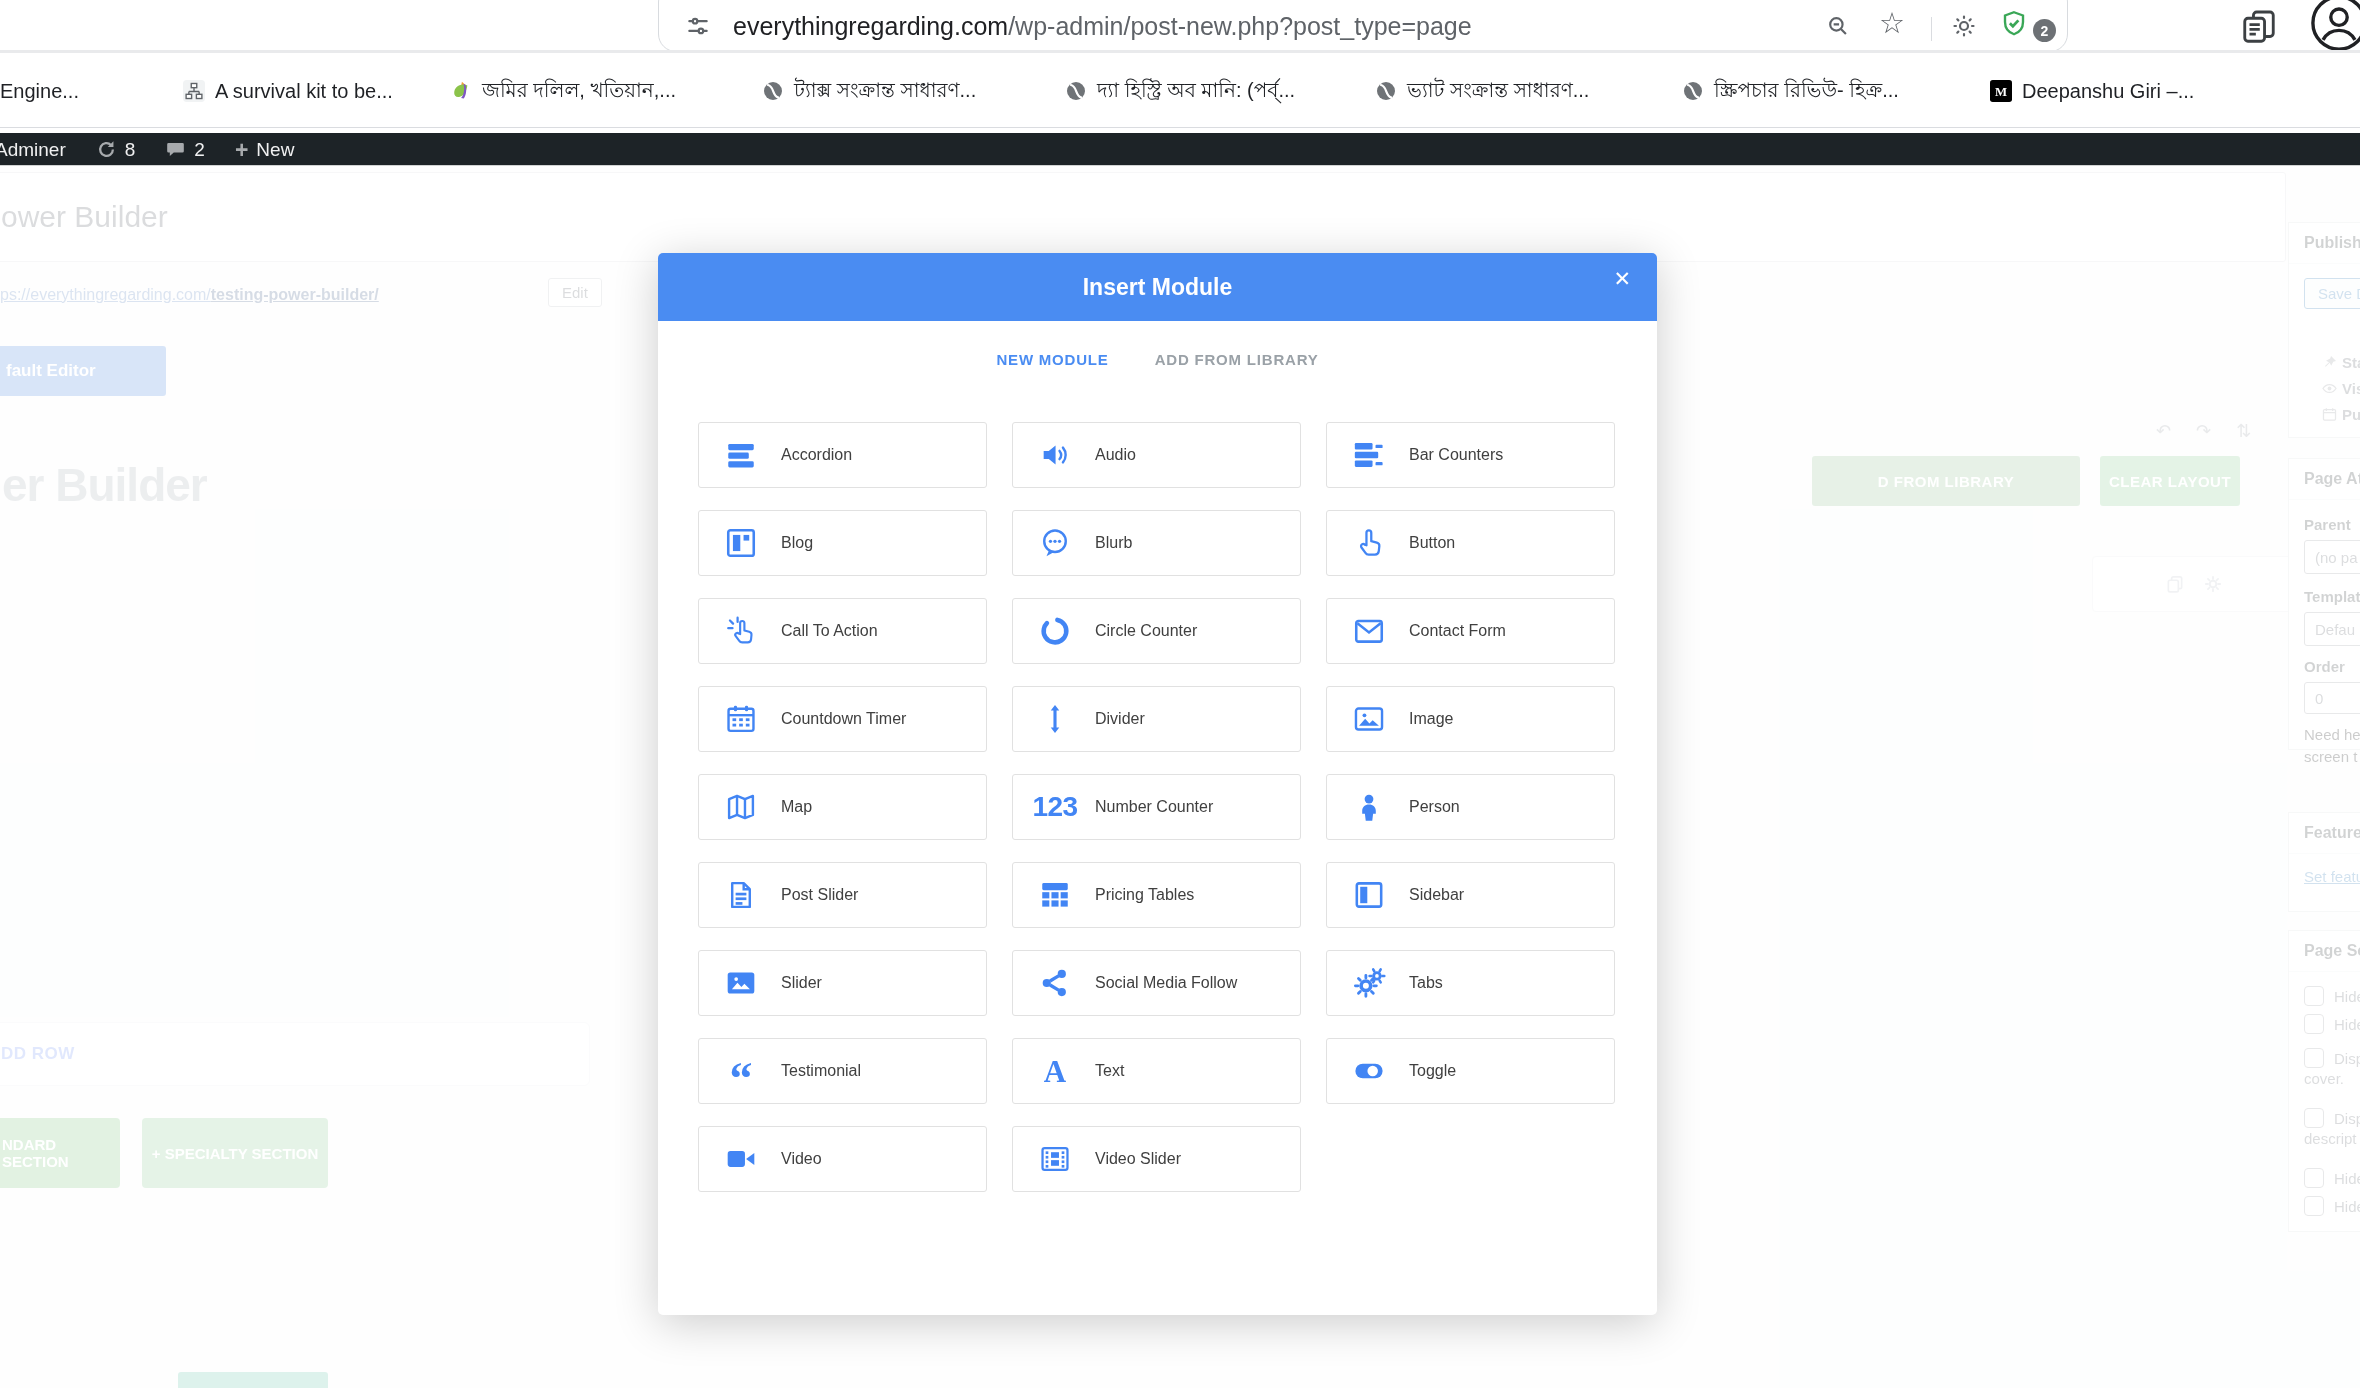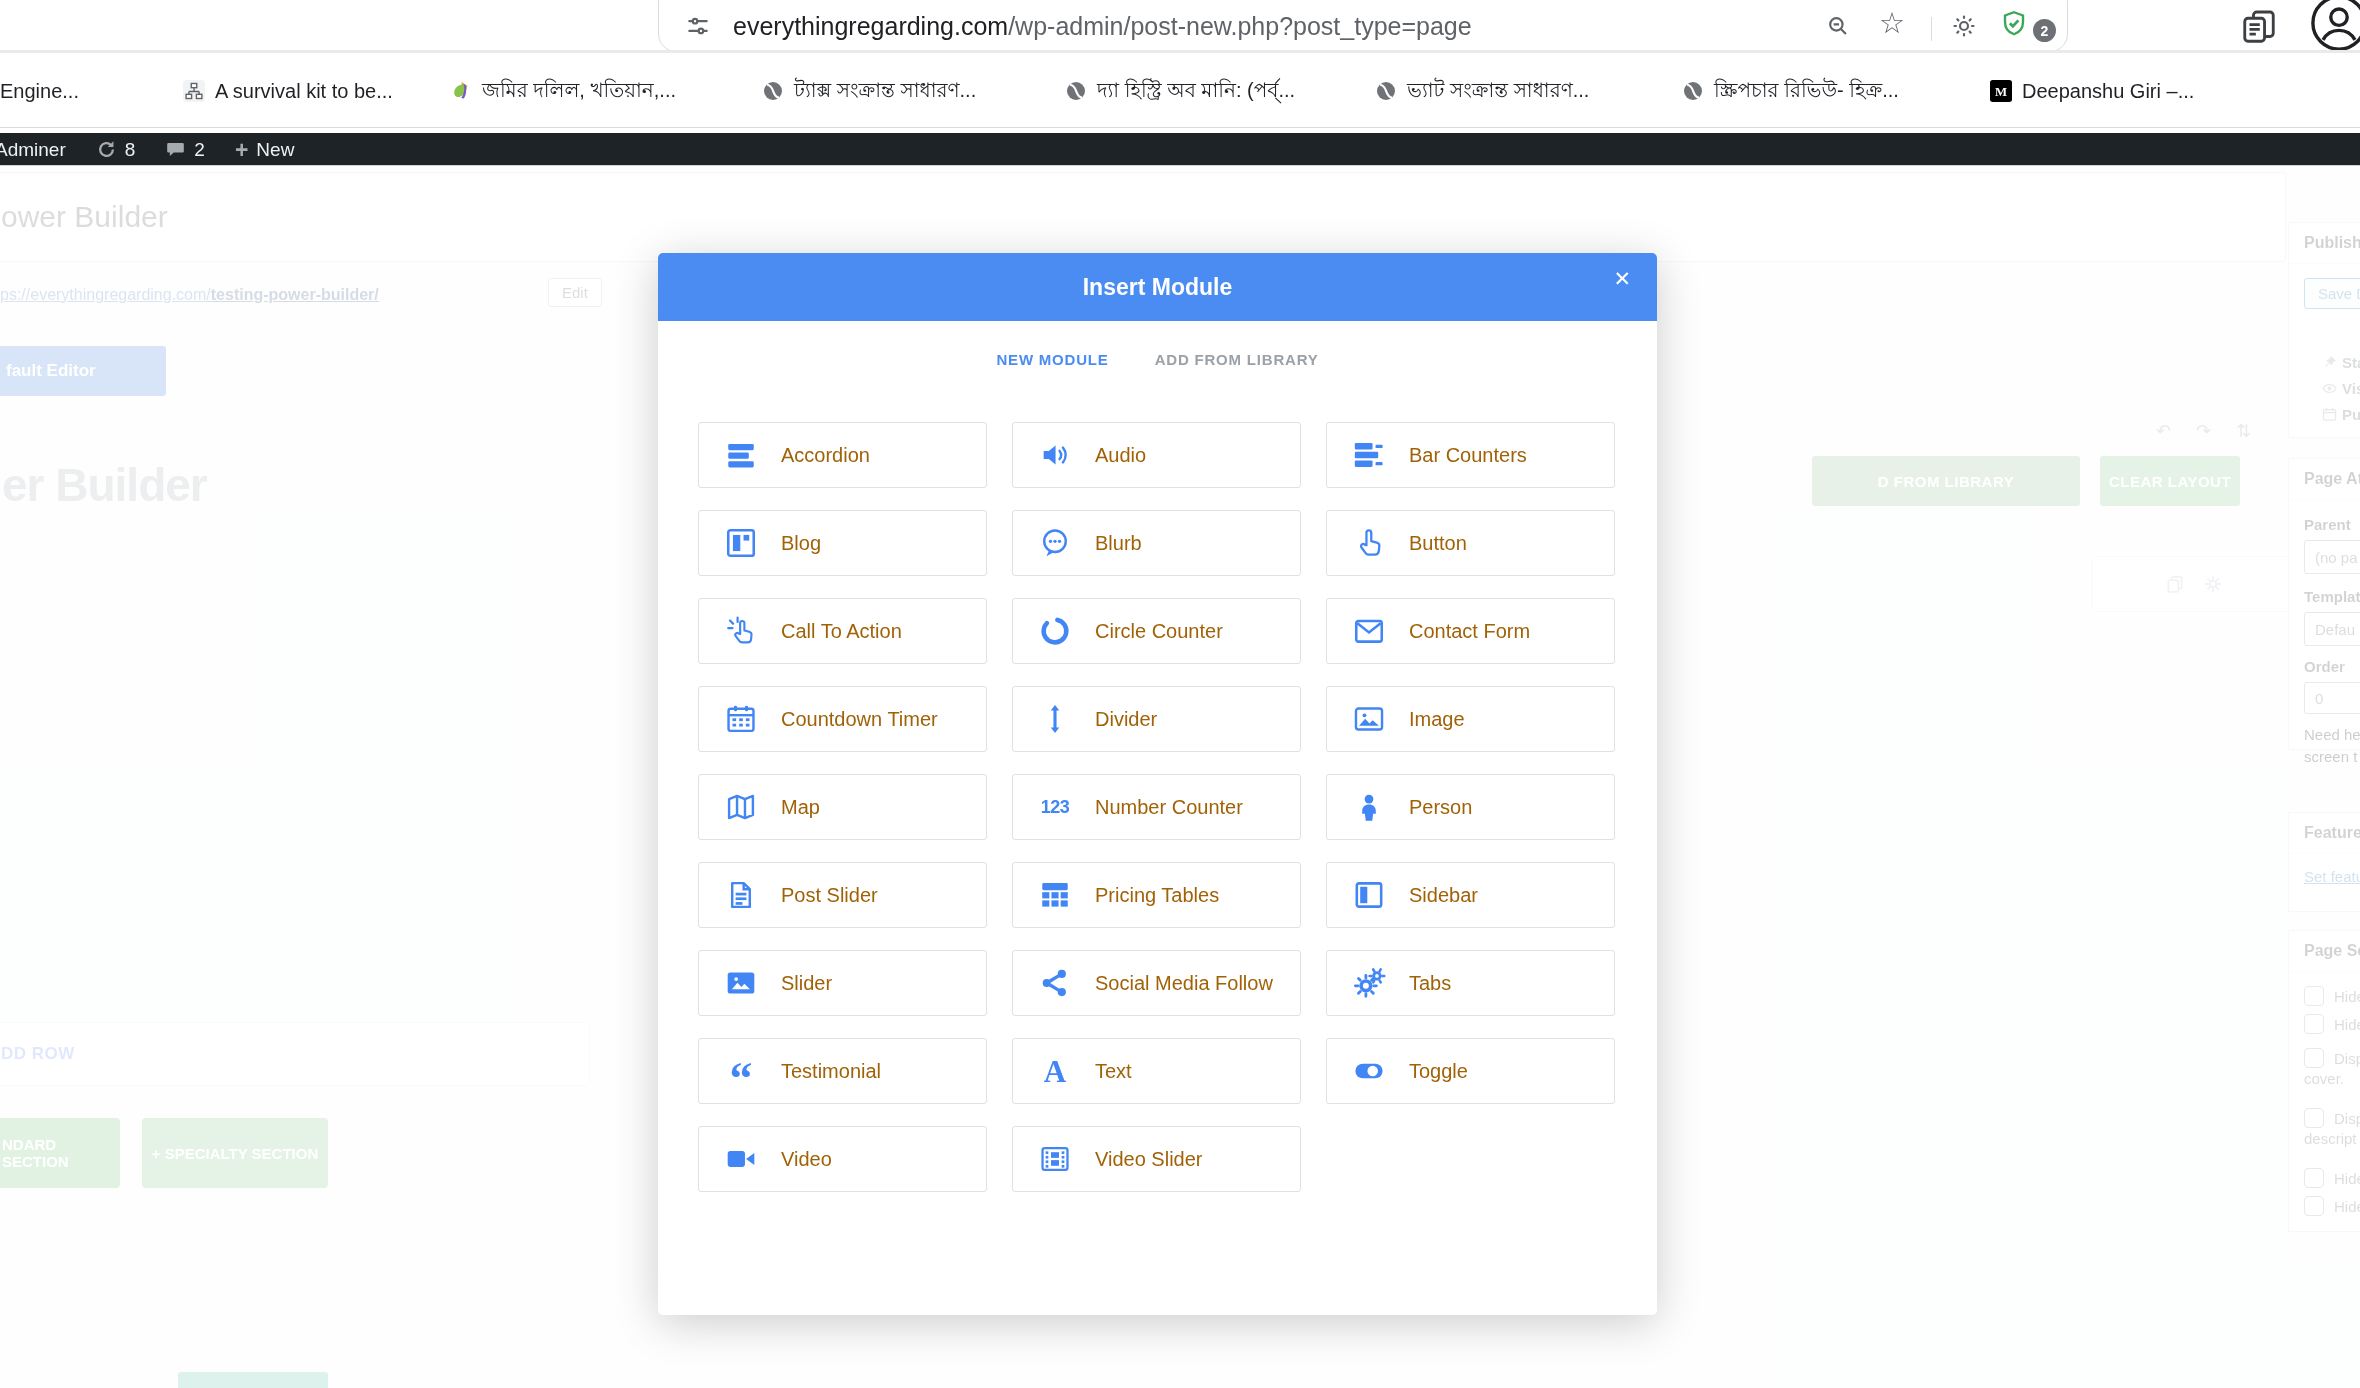--- a/index.html
+++ b/index.html
@@ -103,21 +103,21 @@
   .modal-close{position:absolute;right:26px;top:14px;color:#fff;font-size:21px;font-weight:bold;cursor:pointer;}
   .modal-tabs{margin-top:30px;display:flex;justify-content:center;gap:46px;font-size:15px;font-weight:bold;
               letter-spacing:.8px;}
   .mtab{cursor:pointer;color:#9aa1a7;}
   .mtab.active{color:#4a8cf2;}
   .module-grid{margin:54px 40px 0;display:grid;grid-template-columns:repeat(3,289px);column-gap:25px;row-gap:22px;}
   .module-btn{height:66px;background:#fff;border:1px solid #e1e1e1;border-radius:3px;display:flex;
               align-items:center;padding-left:25px;gap:23px;box-sizing:border-box;cursor:pointer;}
   .mod-ico{width:34px;height:34px;flex:0 0 34px;display:flex;align-items:center;justify-content:center;}
   .mod-ico svg{width:100%;height:100%;display:block;}
-  .mod-label{font-size:20px;color:#a16207;white-space:nowrap;}
+  .mod-label{font-size:16px;color:#404040;white-space:nowrap;}
   .txt-ico{color:#4285f4;font-weight:bold;line-height:1;}
   .quote-ico{font-family:"Liberation Serif",serif;font-size:46px;line-height:.55;margin-top:16px;}
   .serifA-ico{font-family:"Liberation Serif",serif;font-size:31px;}
 </style>
 </head>
 <body>
 
 <div id="screen">
 
   <div class="chrome">
@@ -526,21 +526,21 @@
           <span class="mod-ico">
             <svg viewBox="0 0 24 24" xmlns="http://www.w3.org/2000/svg">
               <path d="M9.2 4.2L3.6 6.4v13.4l5.6-2.2 5.6 2.2 5.6-2.2V4.2L14.8 6.4 9.2 4.2z" stroke="#4285f4" stroke-width="1.7" fill="none" stroke-linejoin="round"></path>
               <path d="M9.2 4.2v13.4M14.8 6.4v13.4" stroke="#4285f4" stroke-width="1.7"></path>
             </svg>
           </span>
           <span class="mod-label">Map</span>
         </div>
         <div class="module-btn">
           <span class="mod-ico">
-            <span class="txt-ico" style="font-size:18px;letter-spacing:-.5px">123</span>
+            <span class="txt-ico" style="font-size:28px;letter-spacing:-.5px">123</span>
           </span>
           <span class="mod-label">Number Counter</span>
         </div>
         <div class="module-btn">
           <span class="mod-ico">
             <svg viewBox="0 0 24 24" xmlns="http://www.w3.org/2000/svg">
               <g fill="#4285f4">
                 <circle cx="12" cy="6.4" r="3.1"></circle>
                 <path d="M12 10.2c-2.9 0-4.8 1.9-4.8 4.5v2h1.9l.6 5h4.6l.6-5h1.9v-2c0-2.6-1.9-4.5-4.8-4.5z"></path>
               </g>

